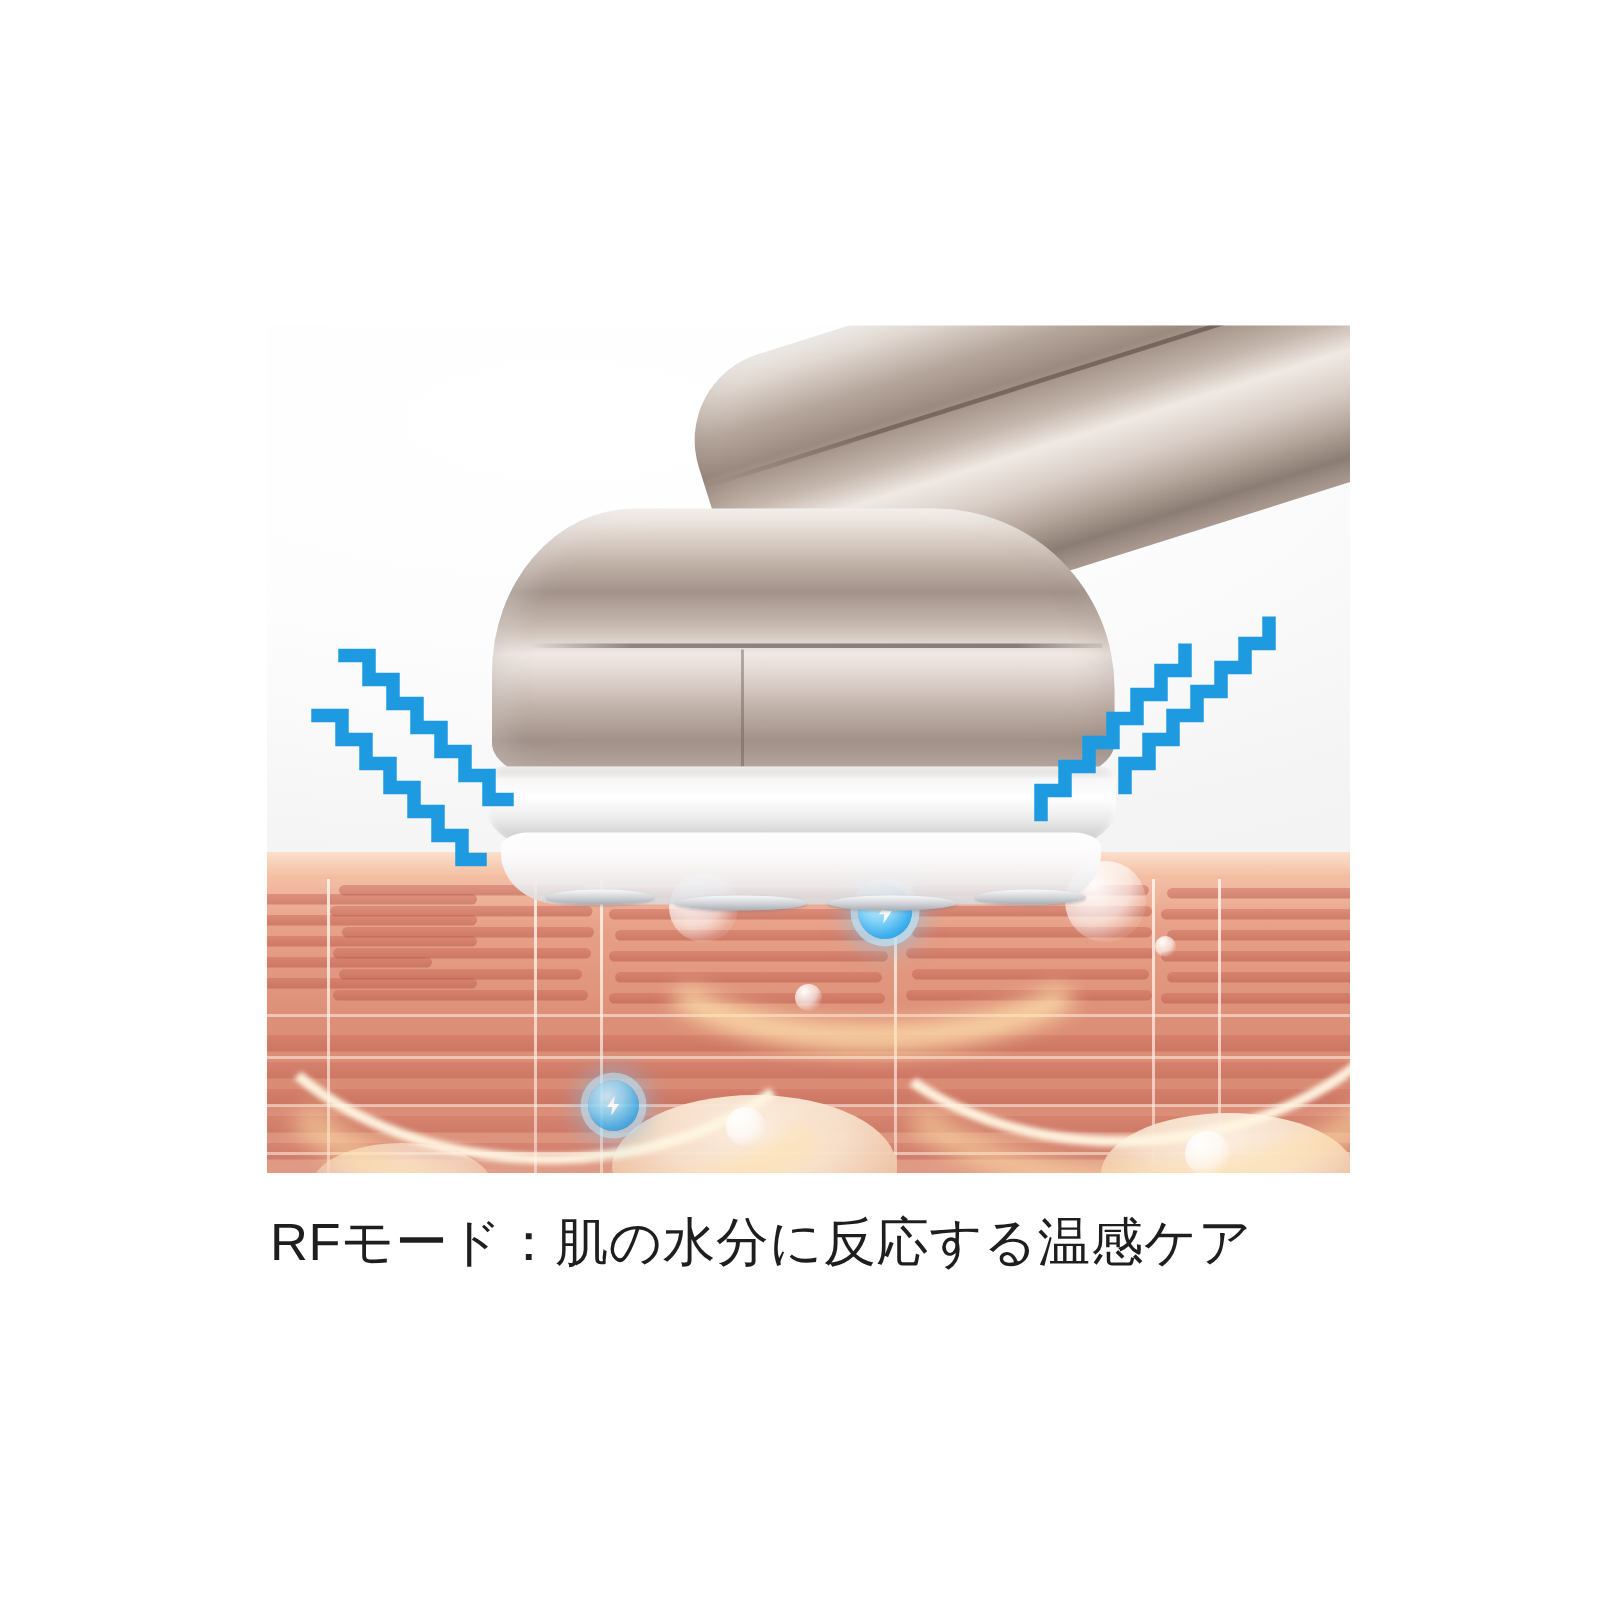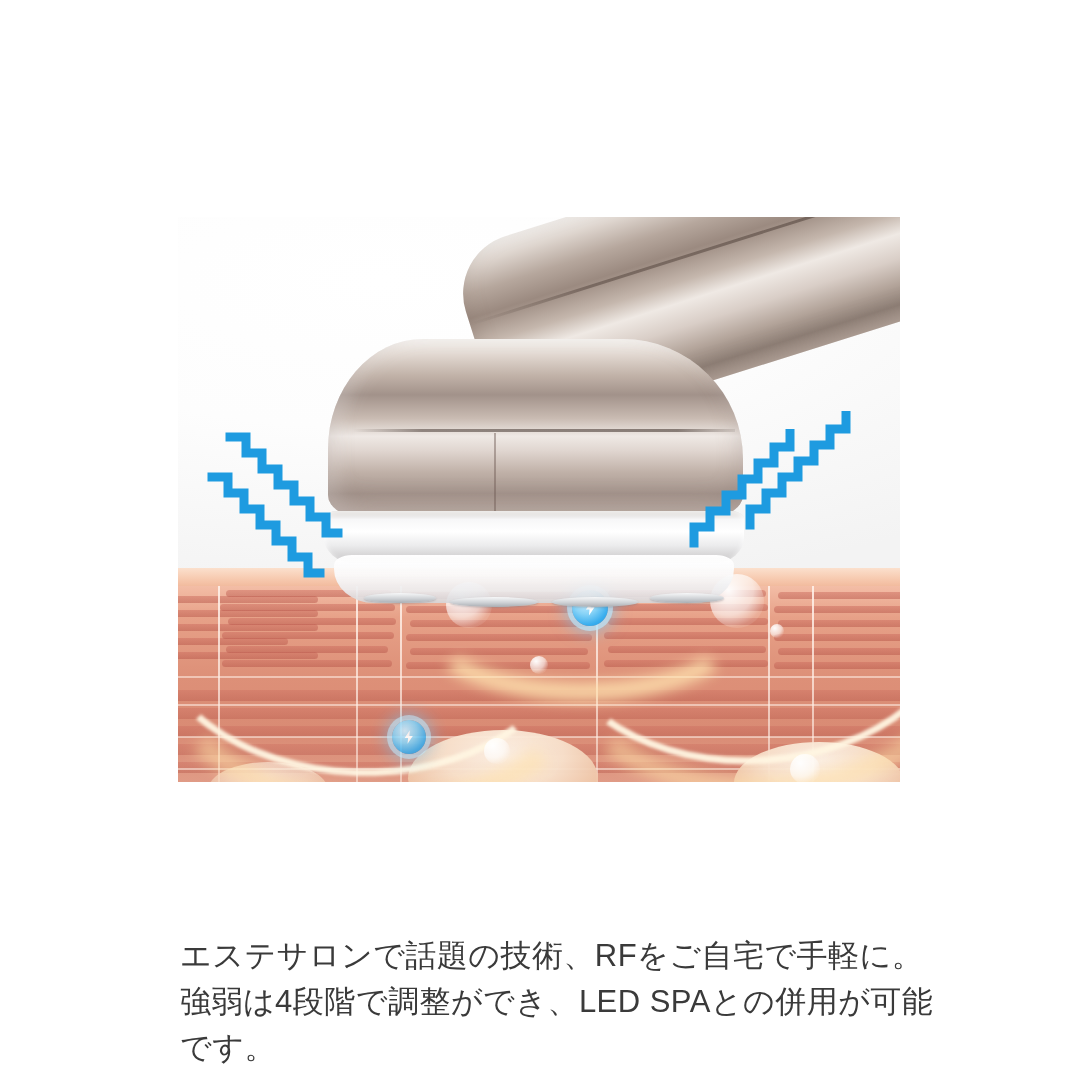--- a/index.html
+++ b/index.html
@@ -420,16 +420,16 @@
       <svg class="wave" style="left:510px; top:212px;" width="120" height="128" viewBox="0 0 120 128">
         <polyline points="6,114 6,98 22,98 22,82 38,82 38,66 54,66 54,50 70,50 70,34 86,34 86,18 102,18 102,2" fill="none" stroke="#1e9be0" stroke-width="9" stroke-linecap="square" stroke-linejoin="miter"></polyline>
       </svg>
       <svg class="wave" style="left:566px; top:194px;" width="120" height="128" viewBox="0 0 120 128">
         <polyline points="6,114 6,98 22,98 22,82 38,82 38,66 54,66 54,50 70,50 70,34 86,34 86,18 102,18 102,2" fill="none" stroke="#1e9be0" stroke-width="9" stroke-linecap="square" stroke-linejoin="miter"></polyline>
       </svg>
 
     </div>
   </div>
 
-
-  <p class="bodytext">エステサロンで話題の技術、RFをご自宅で手軽に。強弱は4段階で調整ができ、LED SPAとの併用が可能です。</p>
+  <div class="caption">RFモード：肌の水分に反応する温感ケア</div>
+
 
 </div>
 
 </body></html>

